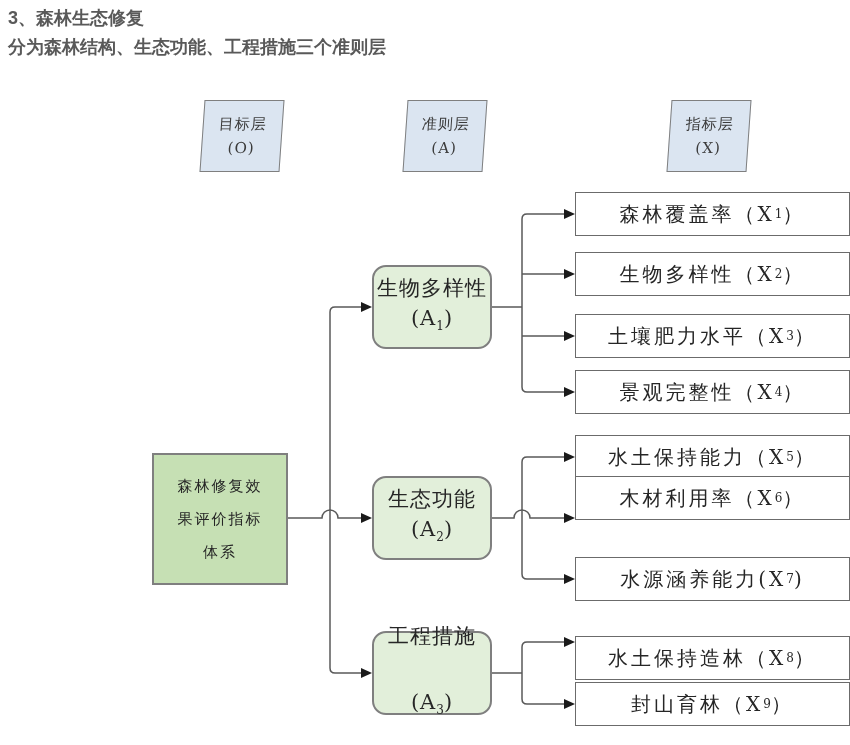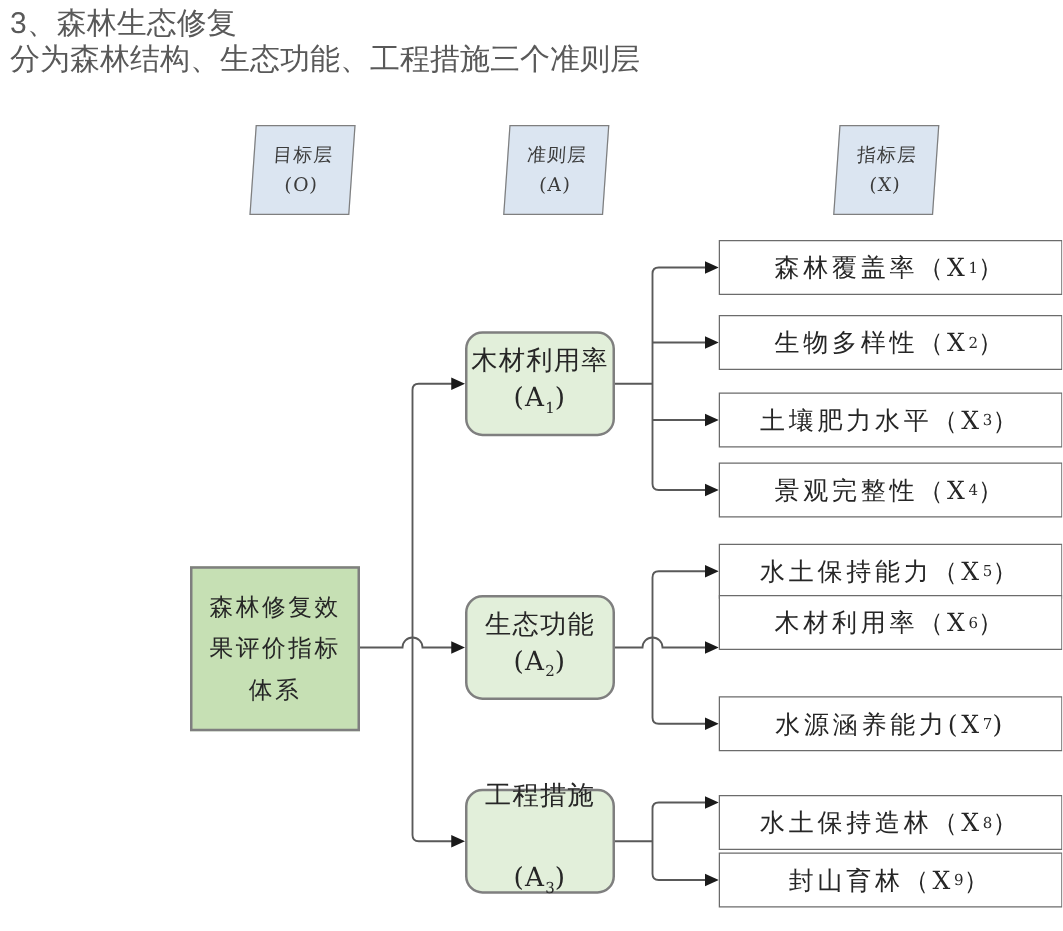--- a/index.html
+++ b/index.html
@@ -17,42 +17,42 @@
     --box_text:#262626;
   }
   html,body{margin:0;padding:0;background:#ffffff;}
   #stage{
     position:relative;width:850px;height:745px;background:#ffffff;overflow:hidden;
     font-family:"DejaVu Serif","Liberation Serif",serif;
   }
   .title-block{
     position:absolute;left:8px;top:4px;
     font-family:"Liberation Sans","DejaVu Sans",sans-serif;
-    font-weight:normal;color:var(--title_color);
-    font-size:24px;line-height:29px;
+    font-weight:bold;color:var(--title_color);
+    font-size:18px;line-height:29px;
   }
   svg.wires{position:absolute;left:0;top:0;}
   .node{
     position:absolute;display:flex;flex-direction:column;
     align-items:center;justify-content:center;text-align:center;
     color:var(--box_text);box-sizing:border-box;
   }
   .para{
     width:80px;height:72px;
     background:var(--header_fill);
     border:1px solid var(--header_border);
     transform:skewX(-4deg);
     font-size:15px;line-height:24px;color:#3b3b3b;
     letter-spacing:1px;
   }
   .rootbox{
     left:152px;top:453px;width:136px;height:132px;
     background:var(--root_fill);
     border:2px solid var(--root_border);
-    font-size:19px;line-height:33px;letter-spacing:2px;
+    font-size:15px;line-height:33px;letter-spacing:2px;
   }
   .criterion{
     left:372px;width:120px;height:84px;
     background:var(--criterion_fill);
     border:2px solid var(--criterion_border);
     border-radius:14px;
     font-size:21px;line-height:30px;letter-spacing:1px;
   }
   .indicator{
     left:575px;width:275px;height:44px;
@@ -120,21 +120,21 @@
     <div>(X)</div>
   </div>
 
   <div class="node rootbox">
     <div>森林修复效</div>
     <div>果评价指标</div>
     <div>体系</div>
   </div>
 
   <div class="node criterion" style="top:265px;">
-    <div>木材利用率</div>
+    <div>生物多样性</div>
     <div><span>(A</span><sub>1</sub><span>)</span></div>
   </div>
   <div class="node criterion" style="top:476px;">
     <div>生态功能</div>
     <div><span>(A</span><sub>2</sub><span>)</span></div>
   </div>
   <div class="node criterion" style="top:631px;gap:36px;">
     <div>工程措施</div>
     <div><span>(A</span><sub>3</sub><span>)</span></div>
   </div>

